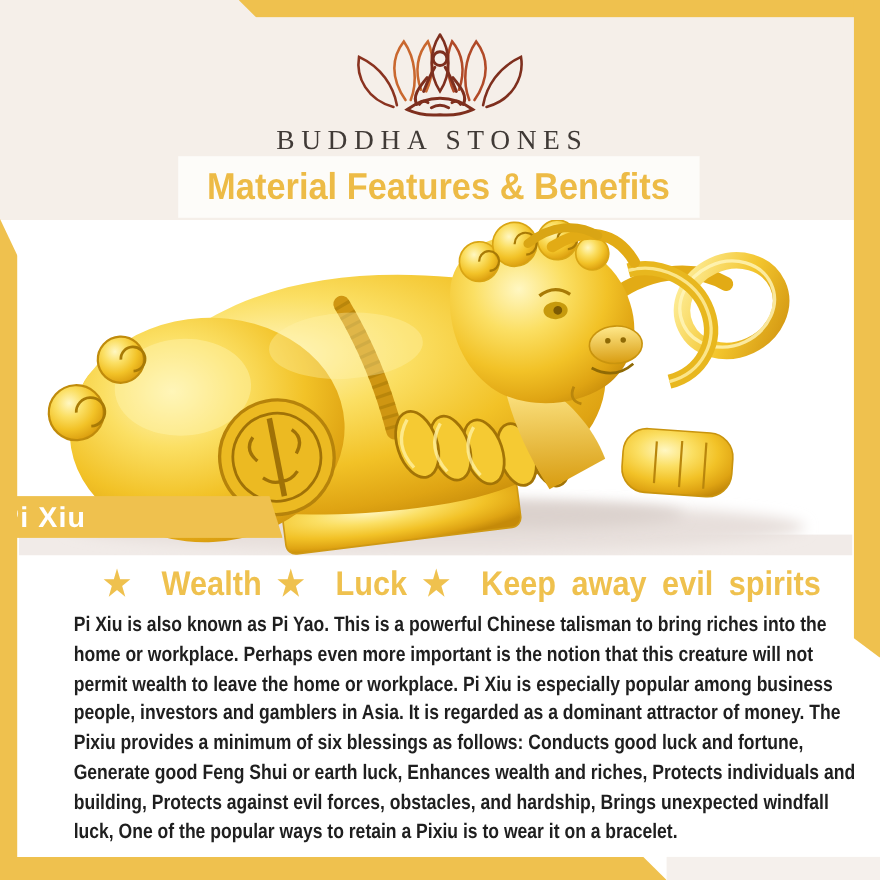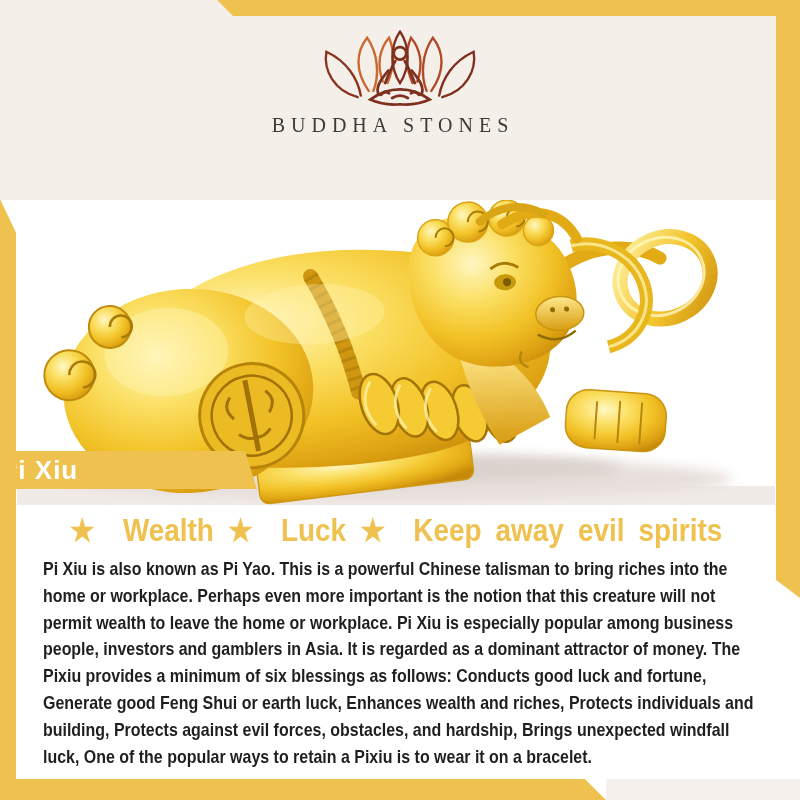--- a/index.html
+++ b/index.html
@@ -3,38 +3,38 @@
 <meta charset="utf-8">
 <style>
   html,body{margin:0;padding:0;background:#fff;}
   .canvas{position:relative;width:800px;height:800px;background:#ffffff;overflow:hidden;
           font-family:"Liberation Sans",sans-serif;}
 
   
   .header{position:absolute;left:0;top:0;width:780px;height:200px;background:#F5EFE9;z-index:1;}
   .logo{position:absolute;left:305px;top:22px;width:190px;height:94px;}
   .brand{position:absolute;left:0;top:114px;width:780px;text-align:center;
-         font-family:"Liberation Serif",serif;font-size:20px;letter-spacing:6px;
+         font-family:"Liberation Serif",serif;font-size:25px;letter-spacing:6px;
          color:#403A36;text-indent:6px;}
   .title-strip{position:absolute;left:162px;top:142px;width:474px;height:56px;
                background:#FDFCF9;display:flex;align-items:center;justify-content:center;}
   .title-strip span{display:inline-block;font-size:34px;font-weight:bold;color:#EDBB46;
                     transform:scaleX(.92);white-space:nowrap;}
 
   
   .photo{position:absolute;left:17px;top:200px;width:758px;height:305px;background:#ffffff;z-index:1;}
 
   
   .ribbon{position:absolute;left:0;top:451px;width:257px;height:38px;background:#EFC14E;z-index:3;
           clip-path:polygon(0 0,245px 0,100% 100%,0 100%);}
   .ribbon span{display:block;width:245px;text-align:left;line-height:38px;
                font-size:26px;font-weight:bold;color:#ffffff;letter-spacing:1px;}
 
   
-  .benefits{position:absolute;left:17px;top:505px;width:758px;z-index:1;}
+  .benefits{position:absolute;left:17px;top:505px;width:758px;z-index:1;padding-left:24px;}
   .headline{margin-top:7px;text-align:center;font-size:31px;font-weight:bold;color:#EFC14E;
             white-space:pre;word-spacing:7px;transform:scaleX(.9);}
   .para{margin-top:7px;margin-left:26px;}
   .para div{white-space:nowrap;font-size:19px;font-weight:bold;color:#1F1F1F;
             line-height:26.8px;transform:scaleX(.84);transform-origin:left center;}
 
   
   .band{position:absolute;background:#EFC14E;z-index:4;}
   .band-top{left:217px;top:0;width:583px;height:16px;
             clip-path:polygon(0 0,100% 0,100% 100%,16px 100%);}
@@ -67,20 +67,23 @@
           <path d="M116,50 C122,60 125,68 129,78"></path>
           <path d="M95,62 C85,74 78,84 83,93"></path>
           <path d="M125,62 C135,74 142,84 137,93"></path>
           <path d="M72,99 Q90,86 110,86 Q130,86 148,99 Q130,107 110,105 Q90,107 72,99 Z"></path>
           <path d="M100,97 Q110,91 120,97"></path>
           <path d="M86,93 q4,-6 10,-2 M134,93 q-4,-6 -10,-2"></path>
         </g>
       </g>
     </svg>
     <div class="brand">BUDDHA STONES</div>
+    <div class="title-strip">
+      <span>Material Features &amp; Benefits</span>
+    </div>
   </div>
 
   <div class="photo">
     <svg viewBox="0 0 758 305" width="758" height="305">
       <defs>
         <radialGradient id="gBody" cx="38%" cy="32%" r="78%">
           <stop offset="0%" stop-color="#FFF7C2"></stop>
             <stop offset="32%" stop-color="#FBDF63"></stop>
           <stop offset="62%" stop-color="#F2C227"></stop>
             <stop offset="85%" stop-color="#DFA413"></stop>

